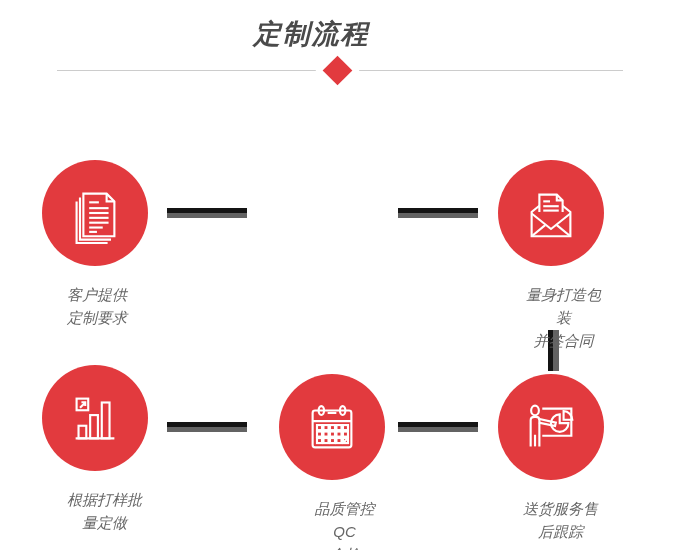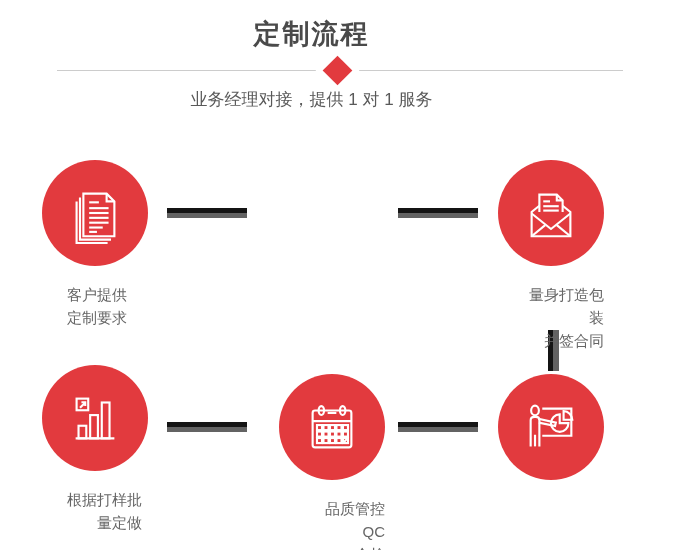--- a/index.html
+++ b/index.html
@@ -1,18 +1,19 @@
 <!DOCTYPE html>
 <html><head>
 <meta charset="utf-8">
 <style>
   html,body{margin:0;padding:0;background:#fff;}
   .page{
     position:relative;width:623px;height:550px;background:#fff;overflow:hidden;
     font-family:"Liberation Sans","DejaVu Sans",sans-serif;
+    font-style:italic;
   }
   
   .title{
     position:absolute;top:16px;left:0;width:100%;
     text-align:center;font-size:27px;font-weight:bold;color:#4a4a4a;
     letter-spacing:2px;margin:0;
   }
   .divider{
     position:absolute;top:70px;left:57px;width:567px;height:1px;background:#cccccc;
   }
@@ -30,21 +31,21 @@
   .s1{left:42px;top:160px;}  .s2{left:266px;top:160px;}  .s3{left:498px;top:160px;}
   .s4{left:42px;top:365px;}  .s5{left:279px;top:374px;}  .s6{left:498px;top:374px;}
   .circle{
     width:106px;height:106px;border-radius:50%;background:#e23a3e;
     display:flex;align-items:center;justify-content:center;
   }
   .circle svg{display:block;}
   .step-label{
     position:absolute;left:25px;top:123px;margin:0;
     font-size:15px;line-height:23px;color:#666666;
-    white-space:pre-line;text-align:right;
+    white-space:pre-line;text-align:center;
   }
   
   .hbar{
     position:absolute;width:80px;height:10px;
     background:linear-gradient(to bottom,#141414 0 50%,#636363 50% 100%);
   }
   .hb1{left:167px;top:208px;} .hb2{left:398px;top:208px;}
   .hb3{left:167px;top:422px;} .hb4{left:398px;top:422px;}
   .vbar{
     position:absolute;left:548px;top:330px;width:11px;height:41px;
@@ -53,21 +54,20 @@
   .ic{stroke:#ffffff;fill:none;stroke-width:2.2;}
 </style>
 </head>
 <body>
 
 <div class="page">
 
   <h2 class="title">定制流程</h2>
   <div class="divider"></div>
   <div class="diamond"></div>
-  <p class="subtitle">业务经理对接，提供 1 对 1 服务</p>
 
   <div class="hbar hb1"></div>
   <div class="hbar hb2"></div>
   <div class="hbar hb3"></div>
   <div class="hbar hb4"></div>
   <div class="vbar"></div>
 
   <div class="step s1">
     <div class="circle">
       <svg width="62" height="62" viewBox="0 0 64 64">
@@ -168,15 +168,17 @@
           <path d="M23,13 H53 V41 H23"></path>
           <path d="M41,19 A9,9 0 1 0 50,28 L41,28 Z"></path>
           <path d="M45,15.5 A9.5,9.5 0 0 1 54,24.5 L45,24.5 Z"></path>
           <ellipse cx="15.5" cy="15" rx="4" ry="5"></ellipse>
           <path d="M19,23.5 L37,27.5 L36.2,31 L19.5,27.5"></path>
           <path d="M11,52 V25 Q11,21.5 15,21.5 H16.5 Q20,21.5 20,25 V52"></path>
           <path d="M15.5,40 V52"></path>
         </g>
       </svg>
     </div>
+    <p class="step-label">送货服务售
+后跟踪</p>
   </div>
 
 </div>
 
 </body></html>

